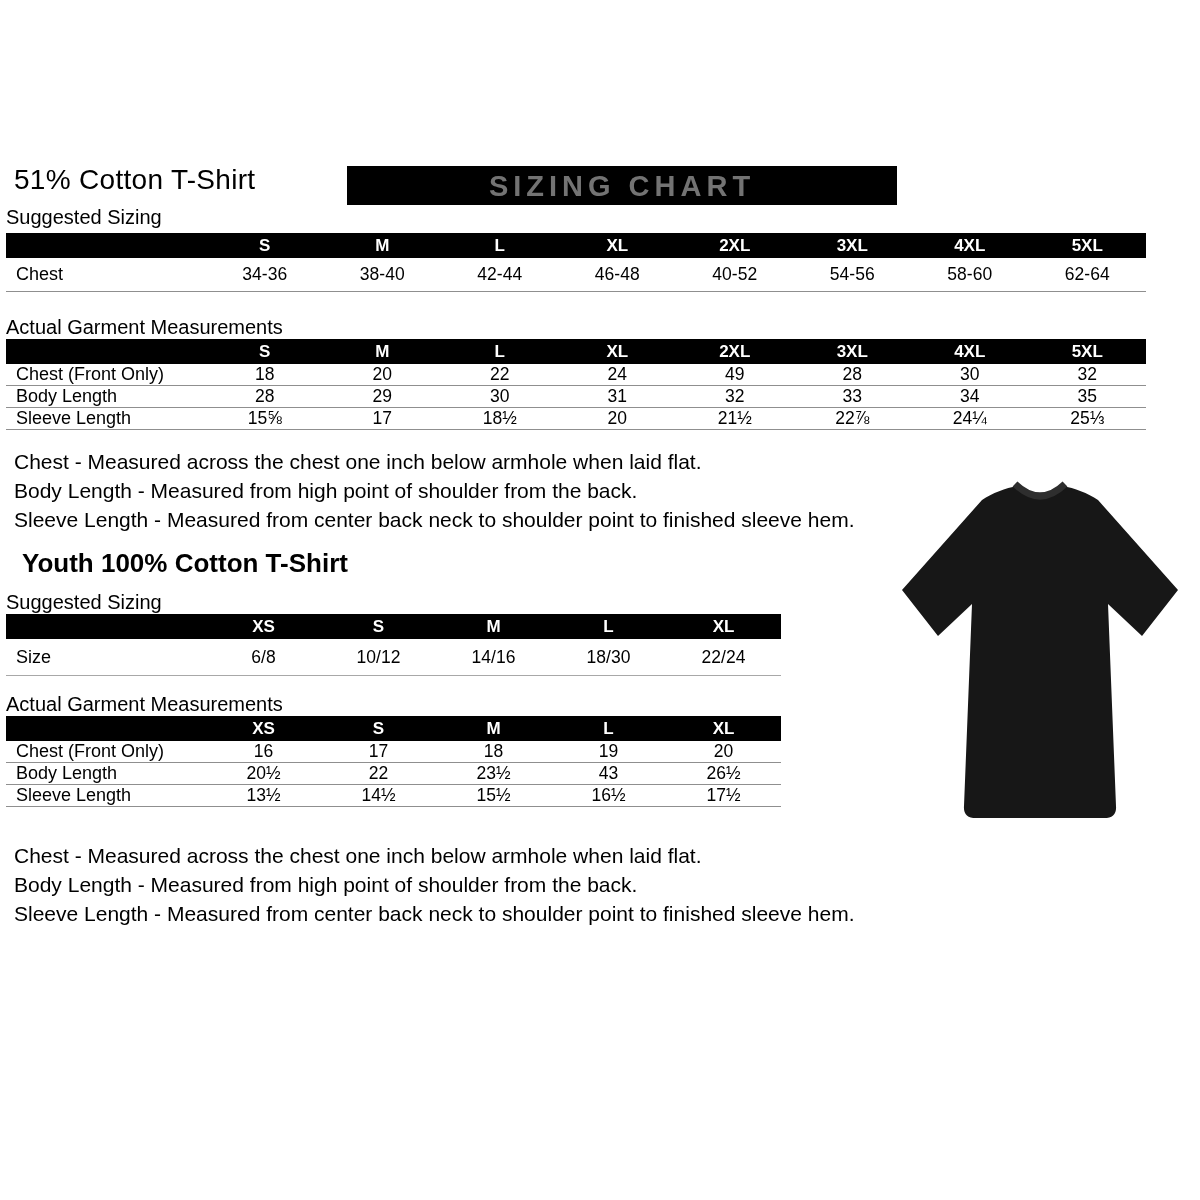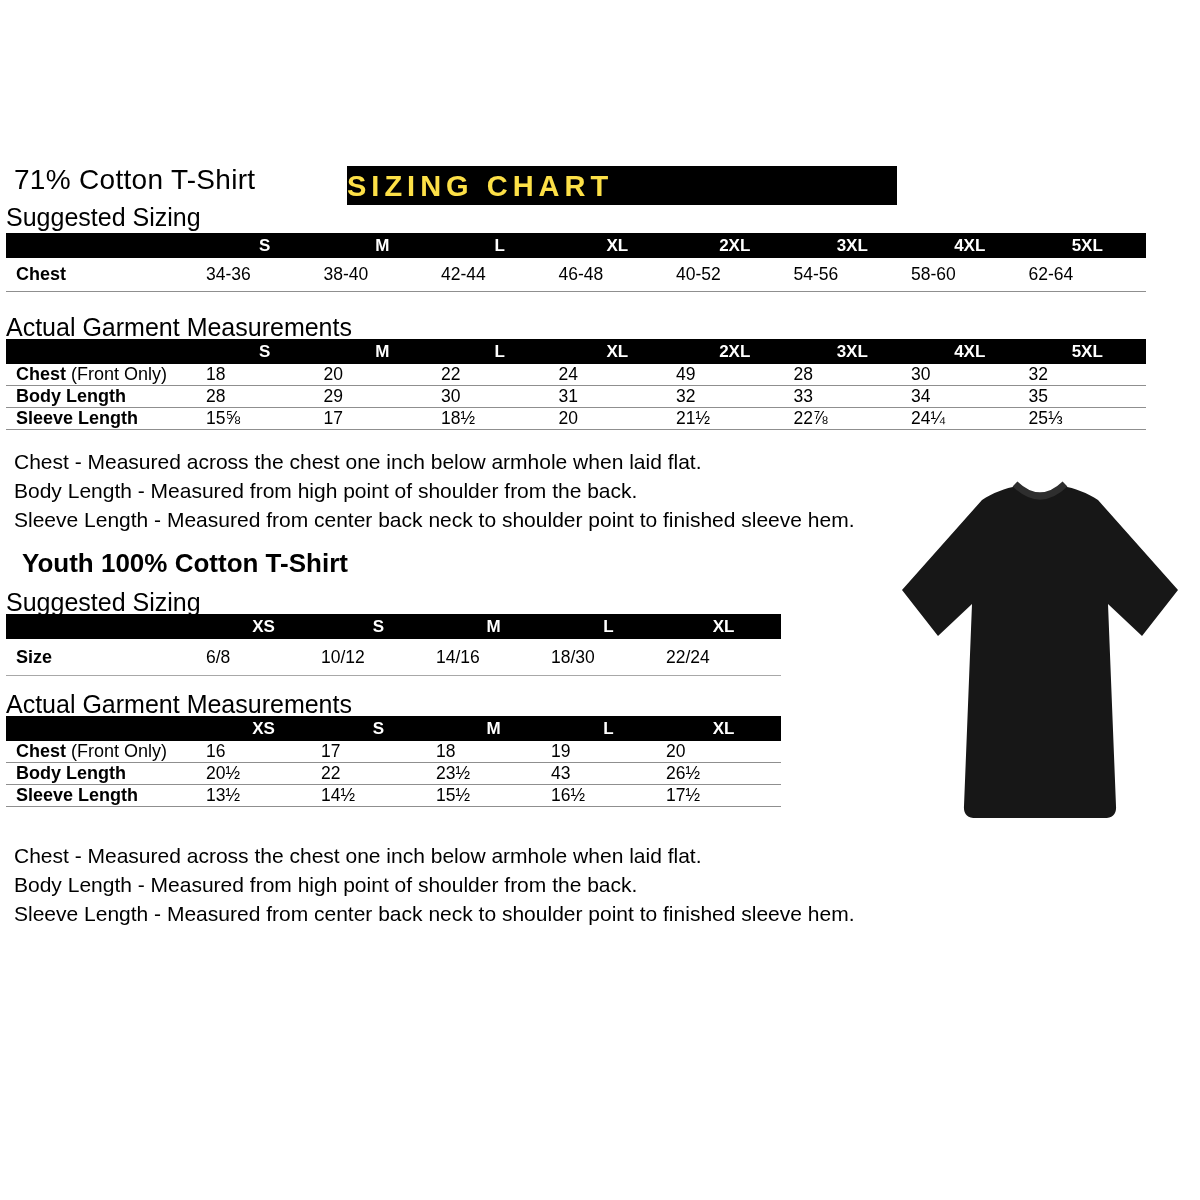--- a/index.html
+++ b/index.html
@@ -5,45 +5,45 @@
   html,body{margin:0;padding:0}
   body{
     width:1200px;height:1200px;position:relative;overflow:hidden;
     background:#ffffff;color:#000;
     font-family:"Liberation Sans","DejaVu Sans",sans-serif;
   }
   .abs{position:absolute}
 
   
   .adult-heading{left:14px;top:164px;font-size:28px;font-weight:400;letter-spacing:.3px}
-  .banner{left:347px;top:166px;width:550px;height:39px;background:#000;color:#fde047;
-    font-size:29px;font-weight:700;letter-spacing:5px;line-height:40px}
-  .section-label{font-size:25px;line-height:21px}
+  .banner{left:347px;top:166px;width:550px;height:39px;background:#000;color:#737373;
+    font-size:29px;font-weight:700;letter-spacing:5px;text-align:center;line-height:40px}
+  .section-label{font-size:20px;line-height:21px}
   .youth-heading{left:22px;top:548px;font-size:26px;font-weight:700}
 
   
   table.tbl{position:absolute;border-collapse:collapse;table-layout:fixed}
   .tbl th{background:#000;color:#fff;font-weight:700;font-size:17px;height:25px;padding:0;text-align:center}
-  .tbl td{font-size:17.5px;text-align:left;padding:0;border-bottom:1.6px solid #8f8f8f}
+  .tbl td{font-size:17.5px;text-align:center;padding:0;border-bottom:1.6px solid #8f8f8f}
   .tbl td.lab{text-align:left;padding-left:10px;font-size:18px}
-  .lab .b{font-weight:700}
+  .lab .b{font-weight:400}
   #t1 td{height:33px}
   #t2 td,#t4 td{height:20px}
   #t3 td{height:36px;border-bottom:1.4px solid #a8a8a8}
 
   
   .notes p{margin:0 0 9.5px;font-size:21px;line-height:19.5px}
 
   
   .tshirt{left:894px;top:472px}
 </style>
 </head>
 <body>
 
-<div class="abs adult-heading">71% Cotton T-Shirt</div>
+<div class="abs adult-heading">51% Cotton T-Shirt</div>
 <div class="abs banner">SIZING CHART</div>
 
 <div class="abs section-label" style="left:6px;top:207px">Suggested Sizing</div>
 
 <table class="tbl" id="t1" style="left:6px;top:233px;width:1140px">
   <colgroup>
       <col style="width:200px">
       <col span="8" style="width:117.5px">
     </colgroup>
   <thead>

